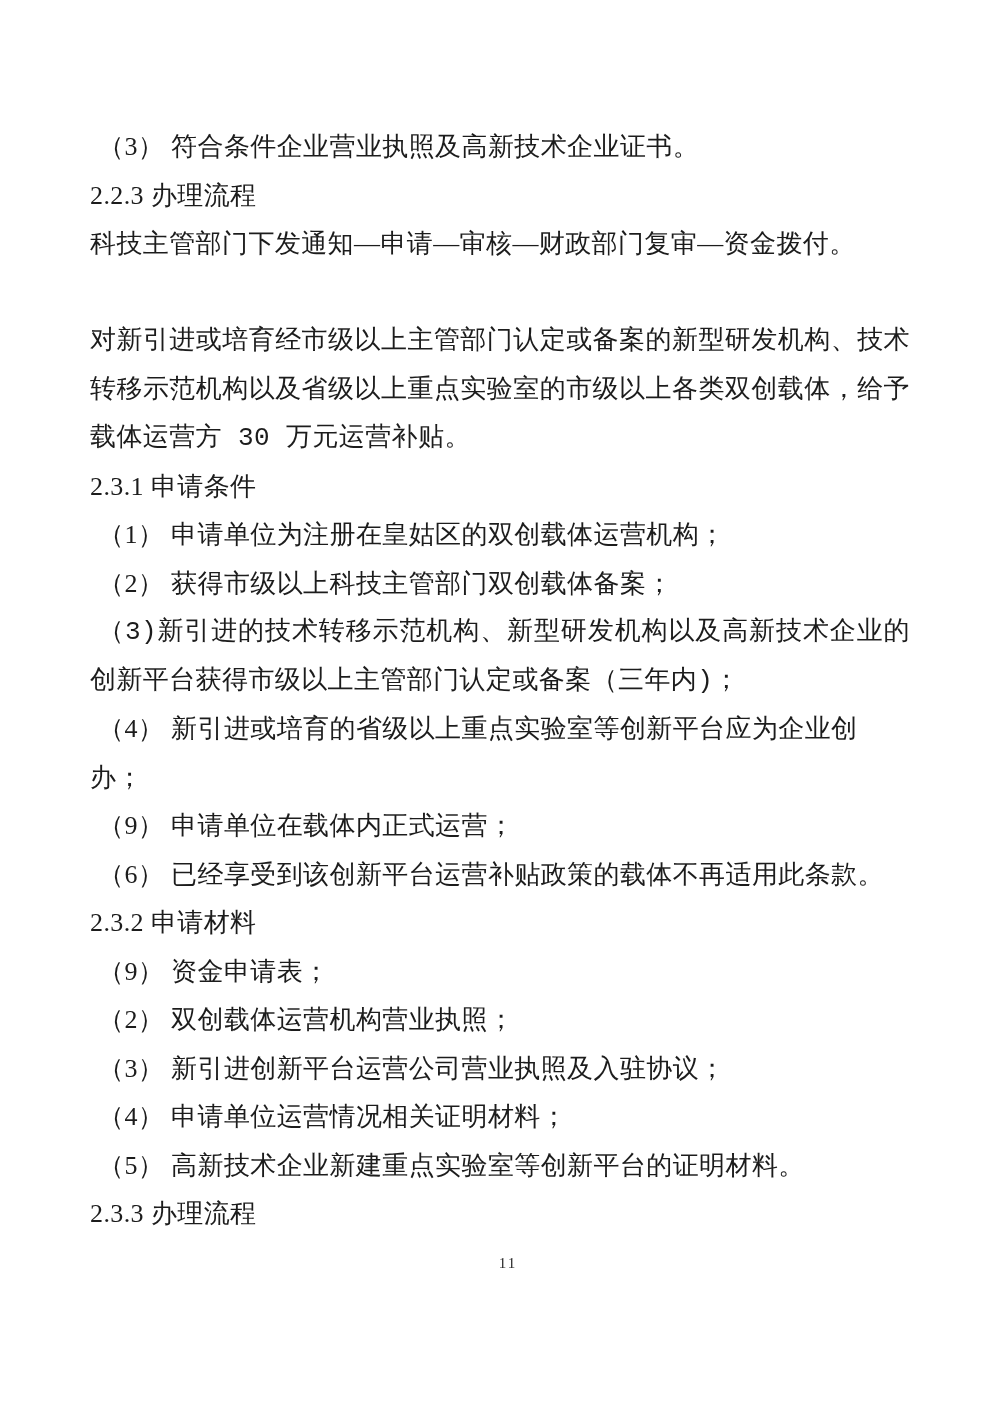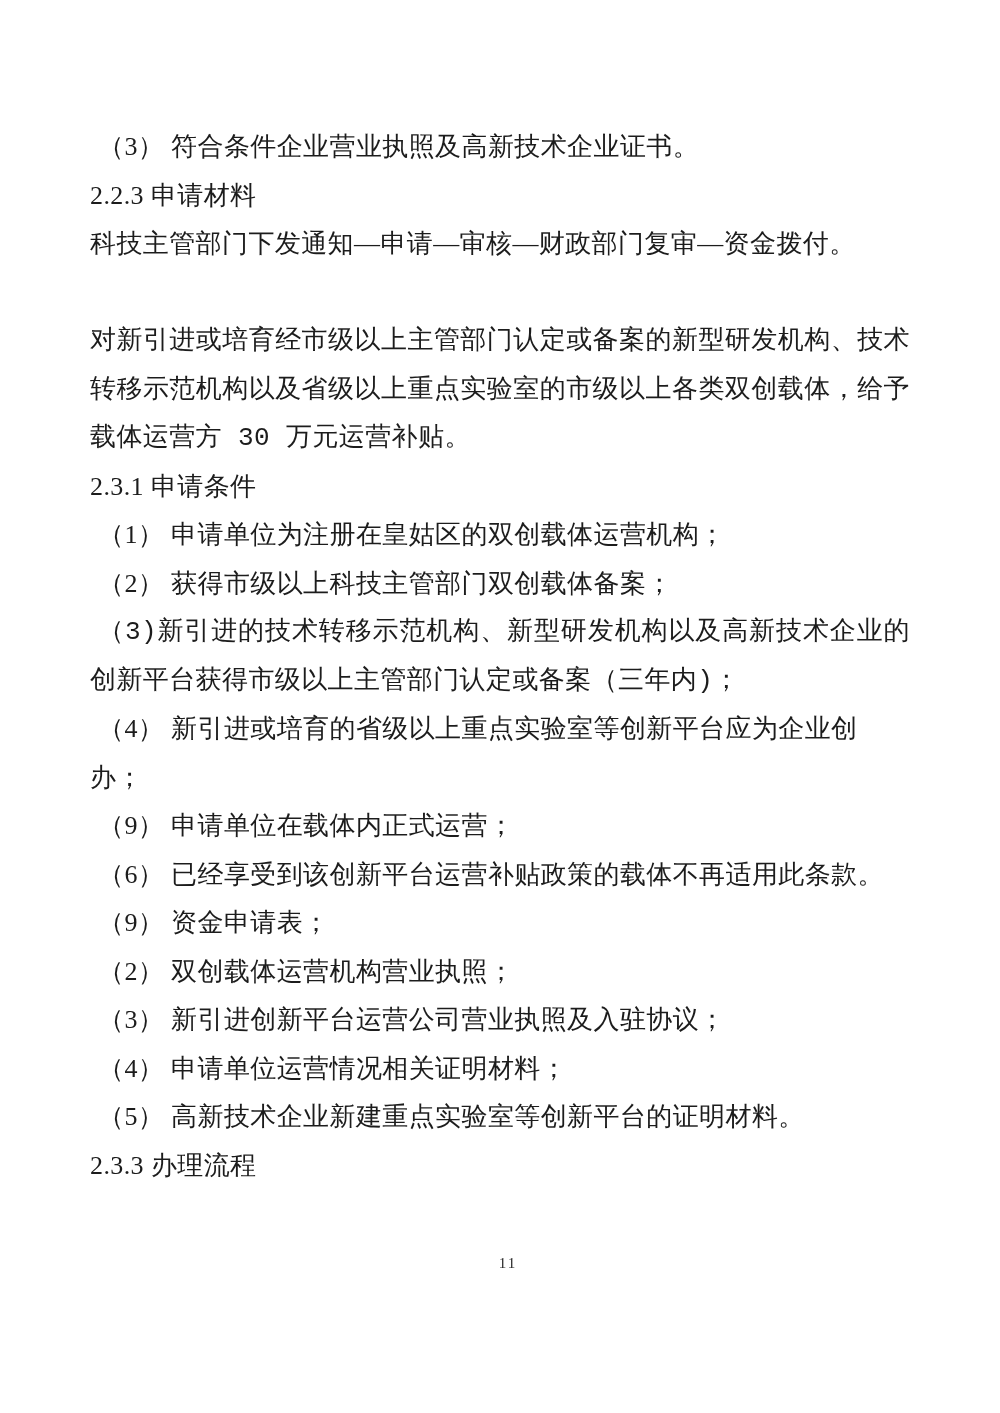--- a/index.html
+++ b/index.html
@@ -55,35 +55,36 @@
   }
 </style>
 </head>
 <body>
 
 <div class="page">
 
   <div class="textblock">
 
     <p class="b-item">（3） 符合条件企业营业执照及高新技术企业证书。</p>
-    <p>2.2.3 申请材料</p>
+    <p>2.2.3 办理流程</p>
     <p>科技主管部门下发通知—申请—审核—财政部门复审—资金拨付。</p>
 
     <div class="spacer"></div>
 
     <p class="b-wrap">对新引进或培育经市级以上主管部门认定或备案的新型研发机构、技术转移示范机构以及省级以上重点实验室的市级以上各类双创载体，给予载体运营方 30 万元运营补贴。</p>
 
     <p>2.3.1 申请条件</p>
     <p class="b-item">（1） 申请单位为注册在皇姑区的双创载体运营机构；</p>
     <p class="b-item">（2） 获得市级以上科技主管部门双创载体备案；</p>
     <p class="b-item b-wrap">（3)新引进的技术转移示范机构、新型研发机构以及高新技术企业的创新平台获得市级以上主管部门认定或备案（三年内)；</p>
     <p class="b-item">（4） 新引进或培育的省级以上重点实验室等创新平台应为企业创办；</p>
     <p class="b-item">（9） 申请单位在载体内正式运营；</p>
     <p class="b-item">（6） 已经享受到该创新平台运营补贴政策的载体不再适用此条款。</p>
 
+    <p>2.3.2 申请材料</p>
     <p class="b-item">（9） 资金申请表；</p>
     <p class="b-item">（2） 双创载体运营机构营业执照；</p>
     <p class="b-item">（3） 新引进创新平台运营公司营业执照及入驻协议；</p>
     <p class="b-item">（4） 申请单位运营情况相关证明材料；</p>
     <p class="b-item">（5） 高新技术企业新建重点实验室等创新平台的证明材料。</p>
 
     <p>2.3.3 办理流程</p>
 
   </div>
 

